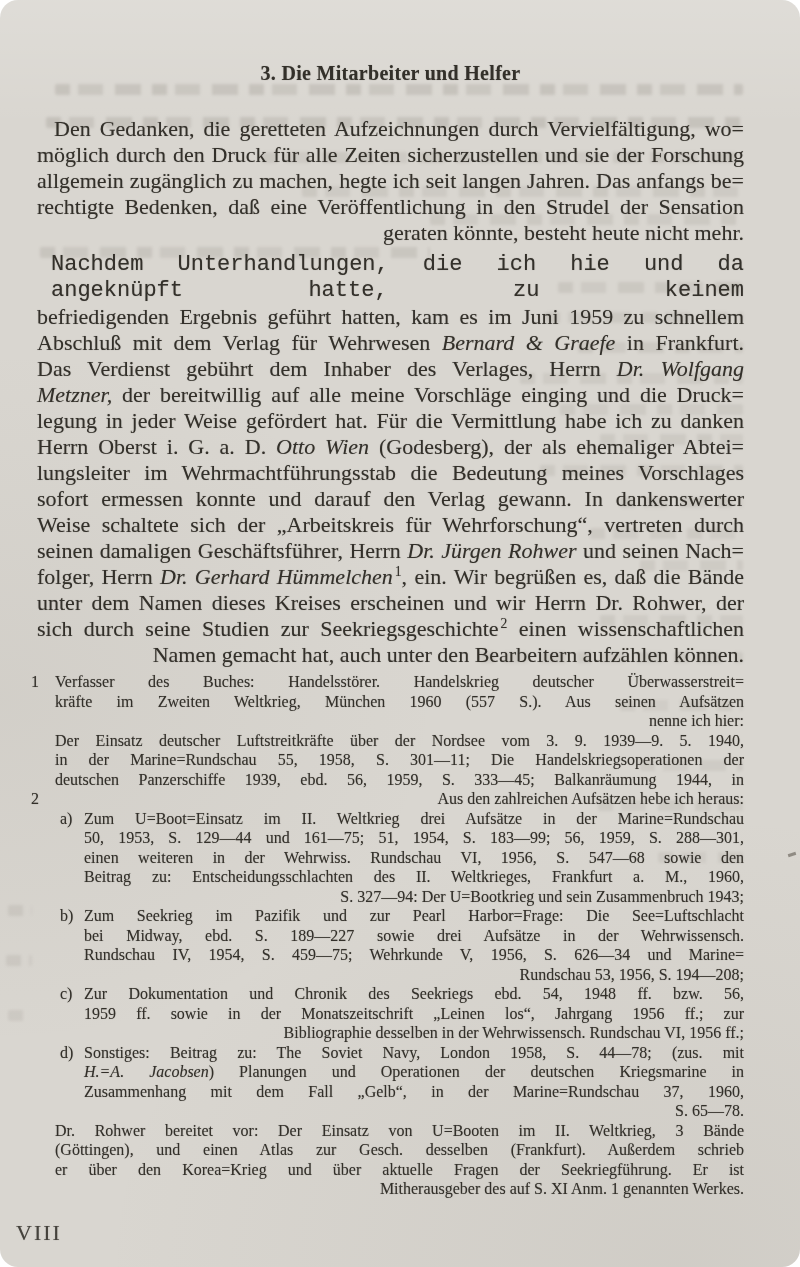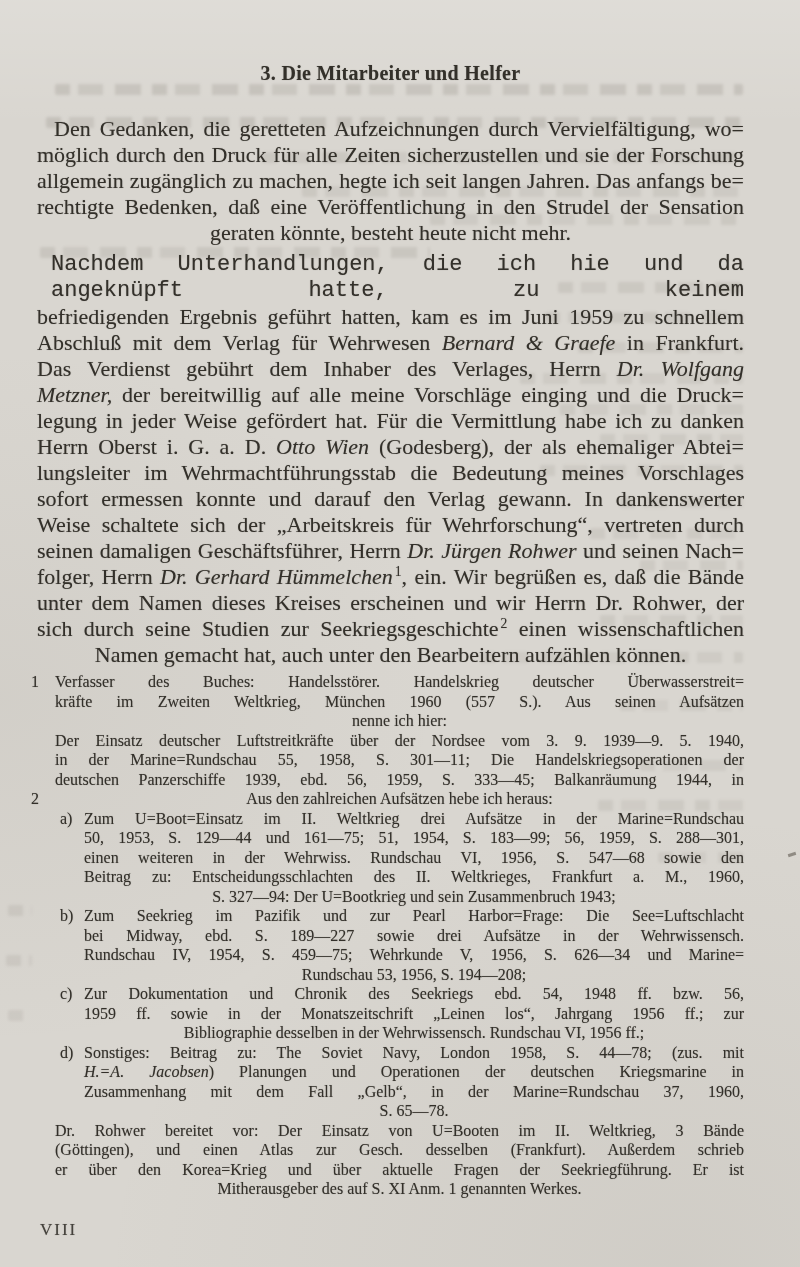--- a/index.html
+++ b/index.html
@@ -7,20 +7,21 @@
     position:relative;
     width:800px;height:1267px;
     overflow:hidden;
     background:
       linear-gradient(180deg, rgba(255,255,255,.16) 0%, rgba(255,255,255,0) 10%),
       radial-gradient(120% 60% at 85% 100%, rgba(128,122,112,.10), transparent 60%),
       radial-gradient(100% 50% at 0% 55%, rgba(128,122,112,.08), transparent 55%),
       #d9d6d0;
     font-family:"Liberation Serif","DejaVu Serif",serif;
     color:#33302a;
+    border-radius:18px;
   }
   .softink{ text-shadow:0 0 1px rgba(51,48,42,.38); }
 
   .heading{
     position:absolute; left:37px; width:707px; top:62px;
     text-align:center; font-weight:700; font-size:20px; letter-spacing:.3px;
   }
 
   .body-text{
     position:absolute; left:37px; width:707px; top:116px;
@@ -32,30 +33,30 @@
     position:absolute; left:31px; width:713px; top:672px;
     font-size:16px; line-height:19.5px;
   }
   .fn-row{ display:flex; }
   .fn-marker{ width:24px; flex:none; }
   .fn-body{ flex:1; min-width:0; }
   .fn2-item{ display:flex; margin-left:5px; }
   .item-label{ width:24px; flex:none; }
   .item-body{ flex:1; min-width:0; }
 
-  .ln{ text-align:center; }
+  .ln{ text-align:right; }
   .j{ text-align:justify; text-align-last:justify; }
   .indent1{ padding-left:17px; }
   .indent2{ padding-left:14px;font-family:Liberation Mono, monospace; }
   .it{ font-style:italic; }
   .sup{ font-size:.62em; vertical-align:super; line-height:0; margin-left:2px; }
 
   .folio{
-    position:absolute; left:40px; top:1220px;
-    font-size:17px; letter-spacing:2px; color:#45423c;
+    position:absolute; left:16px; top:1220px;
+    font-size:22px; letter-spacing:2px; color:#45423c;
   }
 
   
   .ghost{
     position:absolute; height:11px; border-radius:2px;
     filter:blur(1.6px); opacity:.55; pointer-events:none;
     background:repeating-linear-gradient(90deg,
       rgba(110,104,95,.34) 0 15px, transparent 15px 23px,
       rgba(110,104,95,.28) 23px 48px, transparent 48px 60px,
       rgba(110,104,95,.32) 60px 86px, transparent 86px 97px);

